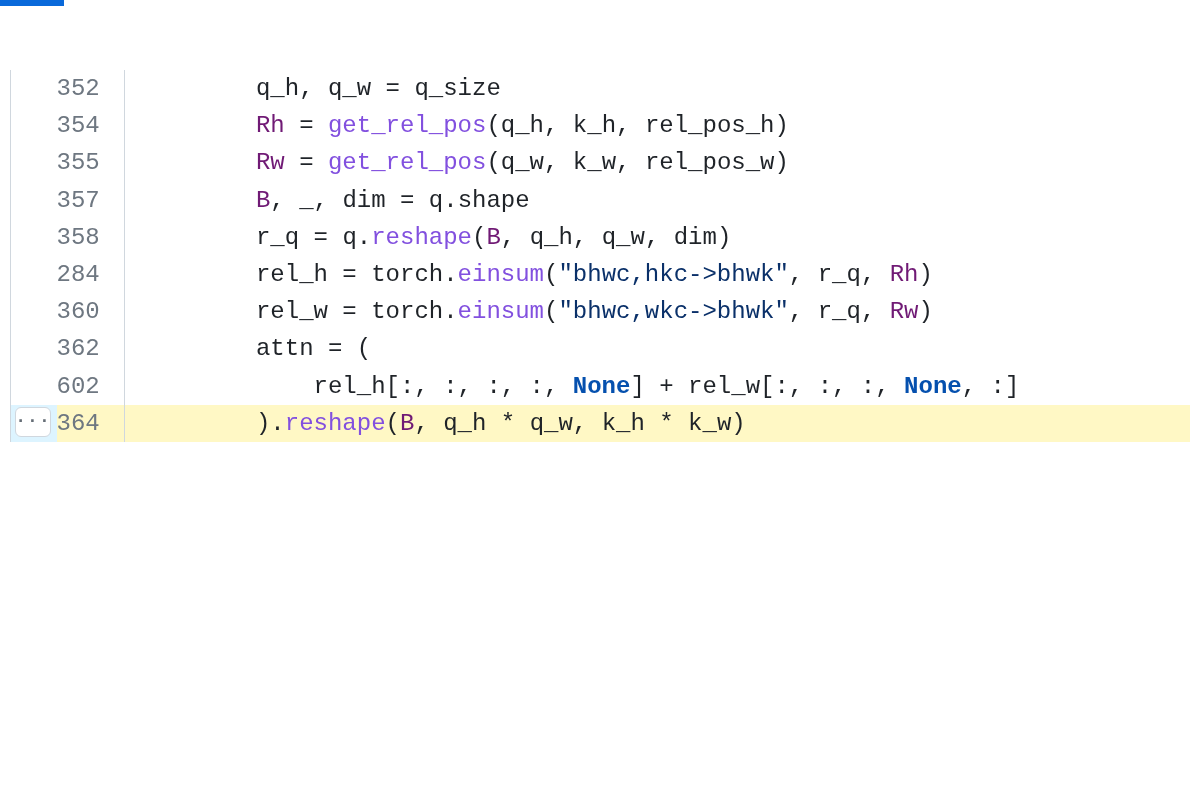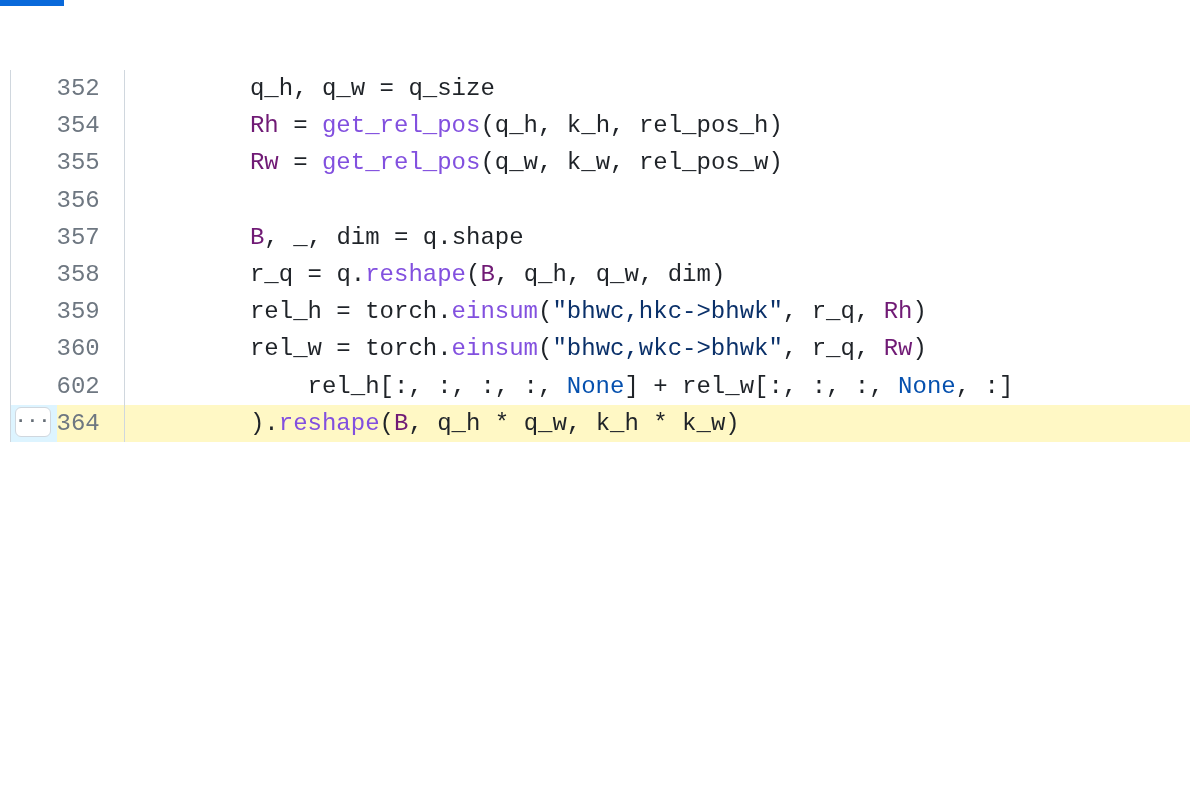--- a/index.html
+++ b/index.html
@@ -35,21 +35,21 @@
       user-select: none;
       padding-right: 24px;
       position: relative;
     }
     td.expand {
       width: 46px;
       position: relative;
     }
     td.code {
       white-space: pre;
-      padding-left: 10px;
+      padding-left: 16px;
     }
     tr.hl td.code, tr.hl td.gutter, tr.hl td.expand { background: #fff8c5; }
     .vline-left { border-left: 1px solid #d0d7de; }
     .vline-right { border-right: 1px solid #d0d7de; }
     .expand-btn {
       position: absolute;
       left: 4px; top: 2px;
       width: 36px; height: 30px;
       background: #fff;
       border: 1px solid #d0d7de;
@@ -66,21 +66,21 @@
     .expand-bg {
       position: absolute;
       left: 0; right: 0; top: 0; bottom: 0;
       background: #ddf4ff;
     }
     
     .tk-kw   { color: #cf222e; }
     .tk-var  { color: #701a75; }
     .tk-fn   { color: #8250df; }
     .tk-str  { color: #0a3069; }
-    .tk-const{ color: #0550ae; }
+    .tk-const{ color: #0550ae; font-weight: bold; }
     .tk-pl   { color: #1f2328; }
   </style>
 </head>
 <body>
 
 <div class="top-bar"></div>
 
 <table class="code-table">
   <tbody id="code-body">
       <tr>
@@ -93,42 +93,42 @@
         <td class="gutter vline-right">354</td>
         <td class="code"><span>        </span><span class="tk-var">Rh</span><span class="tk-pl"> </span><span class="tk-pl">=</span><span class="tk-pl"> </span><span class="tk-fn">get_rel_pos</span><span class="tk-pl">(</span><span class="tk-pl">q_h</span><span class="tk-pl">, </span><span class="tk-pl">k_h</span><span class="tk-pl">, </span><span class="tk-pl">rel_pos_h</span><span class="tk-pl">)</span></td>
       </tr>
       <tr>
         <td class="expand vline-left"></td>
         <td class="gutter vline-right">355</td>
         <td class="code"><span>        </span><span class="tk-var">Rw</span><span class="tk-pl"> </span><span class="tk-pl">=</span><span class="tk-pl"> </span><span class="tk-fn">get_rel_pos</span><span class="tk-pl">(</span><span class="tk-pl">q_w</span><span class="tk-pl">, </span><span class="tk-pl">k_w</span><span class="tk-pl">, </span><span class="tk-pl">rel_pos_w</span><span class="tk-pl">)</span></td>
       </tr>
       <tr>
         <td class="expand vline-left"></td>
-        <td class="gutter vline-right">356</td>
-        <td class="code"><span>        </span><span> </span></td>
-      </tr>
-      <tr>
-        <td class="expand vline-left"></td>
         <td class="gutter vline-right">357</td>
         <td class="code"><span>        </span><span class="tk-var">B</span><span class="tk-pl">, </span><span class="tk-pl">_</span><span class="tk-pl">, </span><span class="tk-pl">dim</span><span class="tk-pl"> </span><span class="tk-pl">=</span><span class="tk-pl"> </span><span class="tk-pl">q</span><span class="tk-pl">.</span><span class="tk-pl">shape</span></td>
       </tr>
       <tr>
         <td class="expand vline-left"></td>
         <td class="gutter vline-right">358</td>
         <td class="code"><span>        </span><span class="tk-pl">r_q</span><span class="tk-pl"> </span><span class="tk-pl">=</span><span class="tk-pl"> </span><span class="tk-pl">q</span><span class="tk-pl">.</span><span class="tk-fn">reshape</span><span class="tk-pl">(</span><span class="tk-var">B</span><span class="tk-pl">, </span><span class="tk-pl">q_h</span><span class="tk-pl">, </span><span class="tk-pl">q_w</span><span class="tk-pl">, </span><span class="tk-pl">dim</span><span class="tk-pl">)</span></td>
       </tr>
       <tr>
         <td class="expand vline-left"></td>
-        <td class="gutter vline-right">359</td>
+        <td class="gutter vline-right">284</td>
         <td class="code"><span>        </span><span class="tk-pl">rel_h</span><span class="tk-pl"> </span><span class="tk-pl">=</span><span class="tk-pl"> </span><span class="tk-pl">torch</span><span class="tk-pl">.</span><span class="tk-fn">einsum</span><span class="tk-pl">(</span><span class="tk-str">"bhwc,hkc-&gt;bhwk"</span><span class="tk-pl">, </span><span class="tk-pl">r_q</span><span class="tk-pl">, </span><span class="tk-var">Rh</span><span class="tk-pl">)</span></td>
       </tr>
       <tr>
         <td class="expand vline-left"></td>
         <td class="gutter vline-right">360</td>
         <td class="code"><span>        </span><span class="tk-pl">rel_w</span><span class="tk-pl"> </span><span class="tk-pl">=</span><span class="tk-pl"> </span><span class="tk-pl">torch</span><span class="tk-pl">.</span><span class="tk-fn">einsum</span><span class="tk-pl">(</span><span class="tk-str">"bhwc,wkc-&gt;bhwk"</span><span class="tk-pl">, </span><span class="tk-pl">r_q</span><span class="tk-pl">, </span><span class="tk-var">Rw</span><span class="tk-pl">)</span></td>
+      </tr>
+      <tr>
+        <td class="expand vline-left"></td>
+        <td class="gutter vline-right">362</td>
+        <td class="code"><span>        </span><span class="tk-pl">attn</span><span class="tk-pl"> </span><span class="tk-pl">=</span><span class="tk-pl"> </span><span class="tk-pl">(</span></td>
       </tr>
       <tr>
         <td class="expand vline-left"></td>
         <td class="gutter vline-right">602</td>
         <td class="code"><span>            </span><span class="tk-pl">rel_h</span><span class="tk-pl">[:, :, :, :, </span><span class="tk-const">None</span><span class="tk-pl">]</span><span class="tk-pl"> </span><span class="tk-pl">+</span><span class="tk-pl"> </span><span class="tk-pl">rel_w</span><span class="tk-pl">[:, :, :, </span><span class="tk-const">None</span><span class="tk-pl">, :]</span></td>
       </tr>
       <tr class="hl">
         <td class="expand vline-left">
           <div class="expand-bg"></div>
           <div class="expand-btn">···</div>

